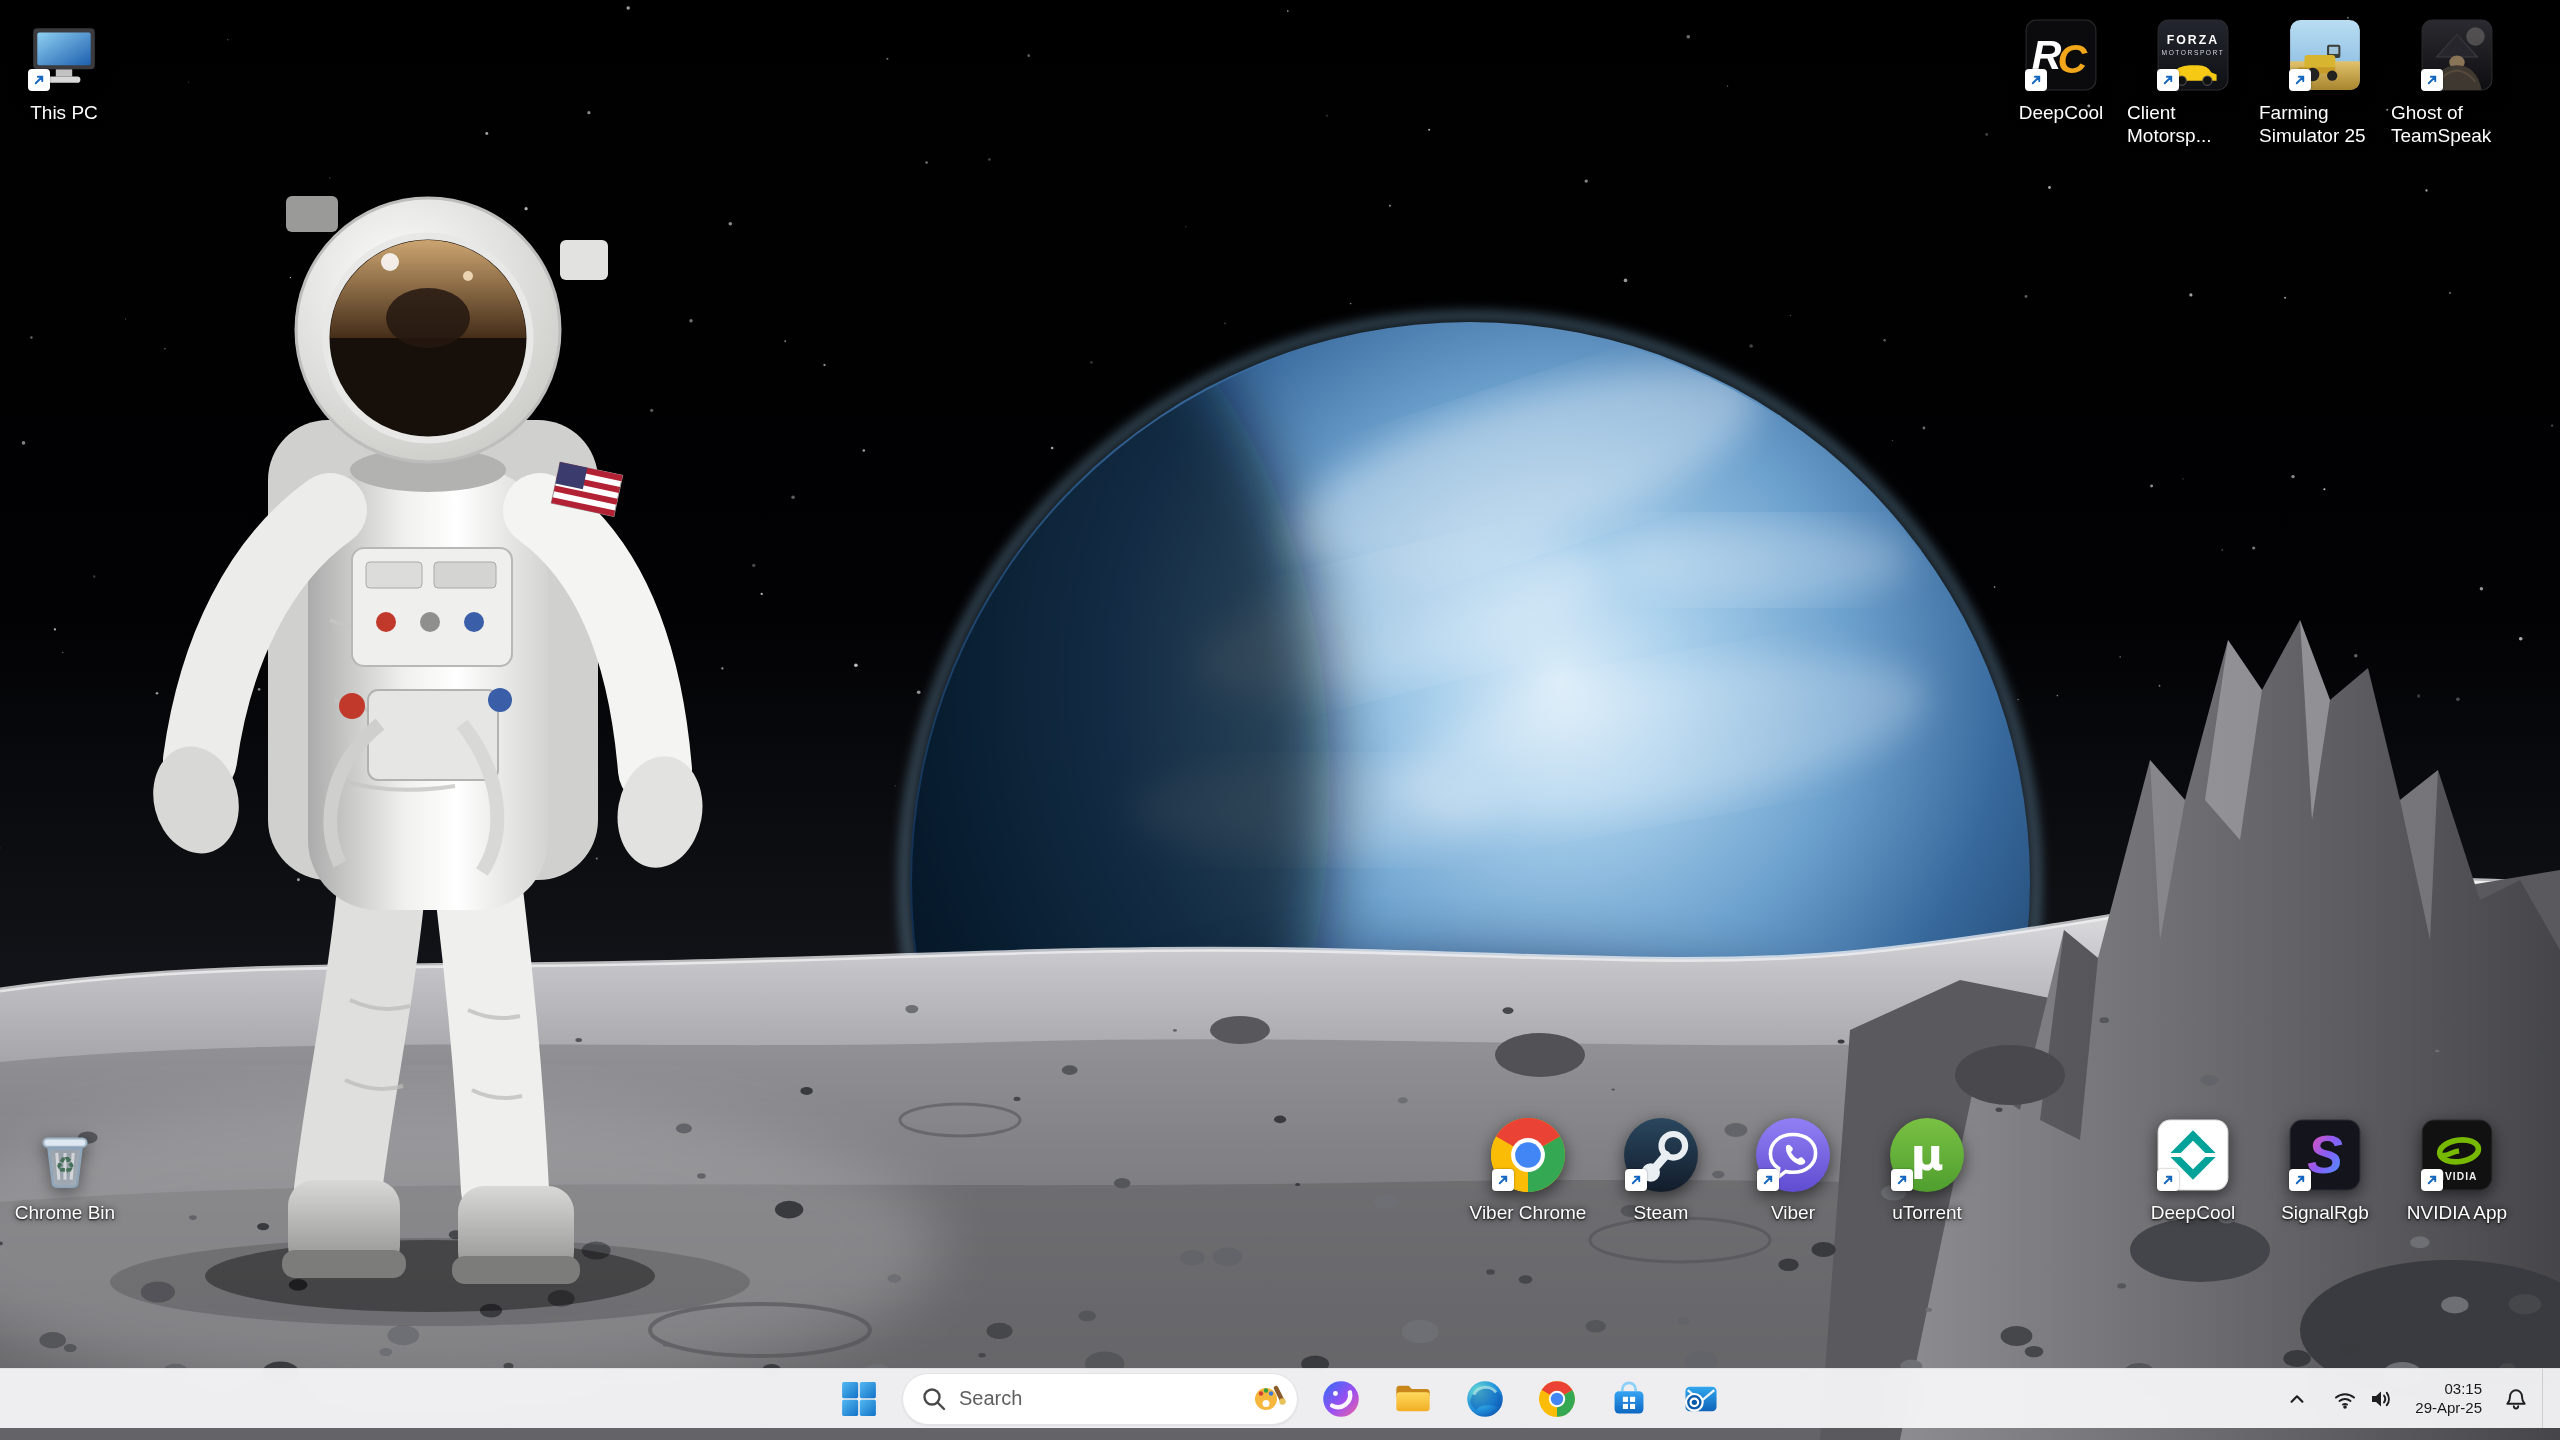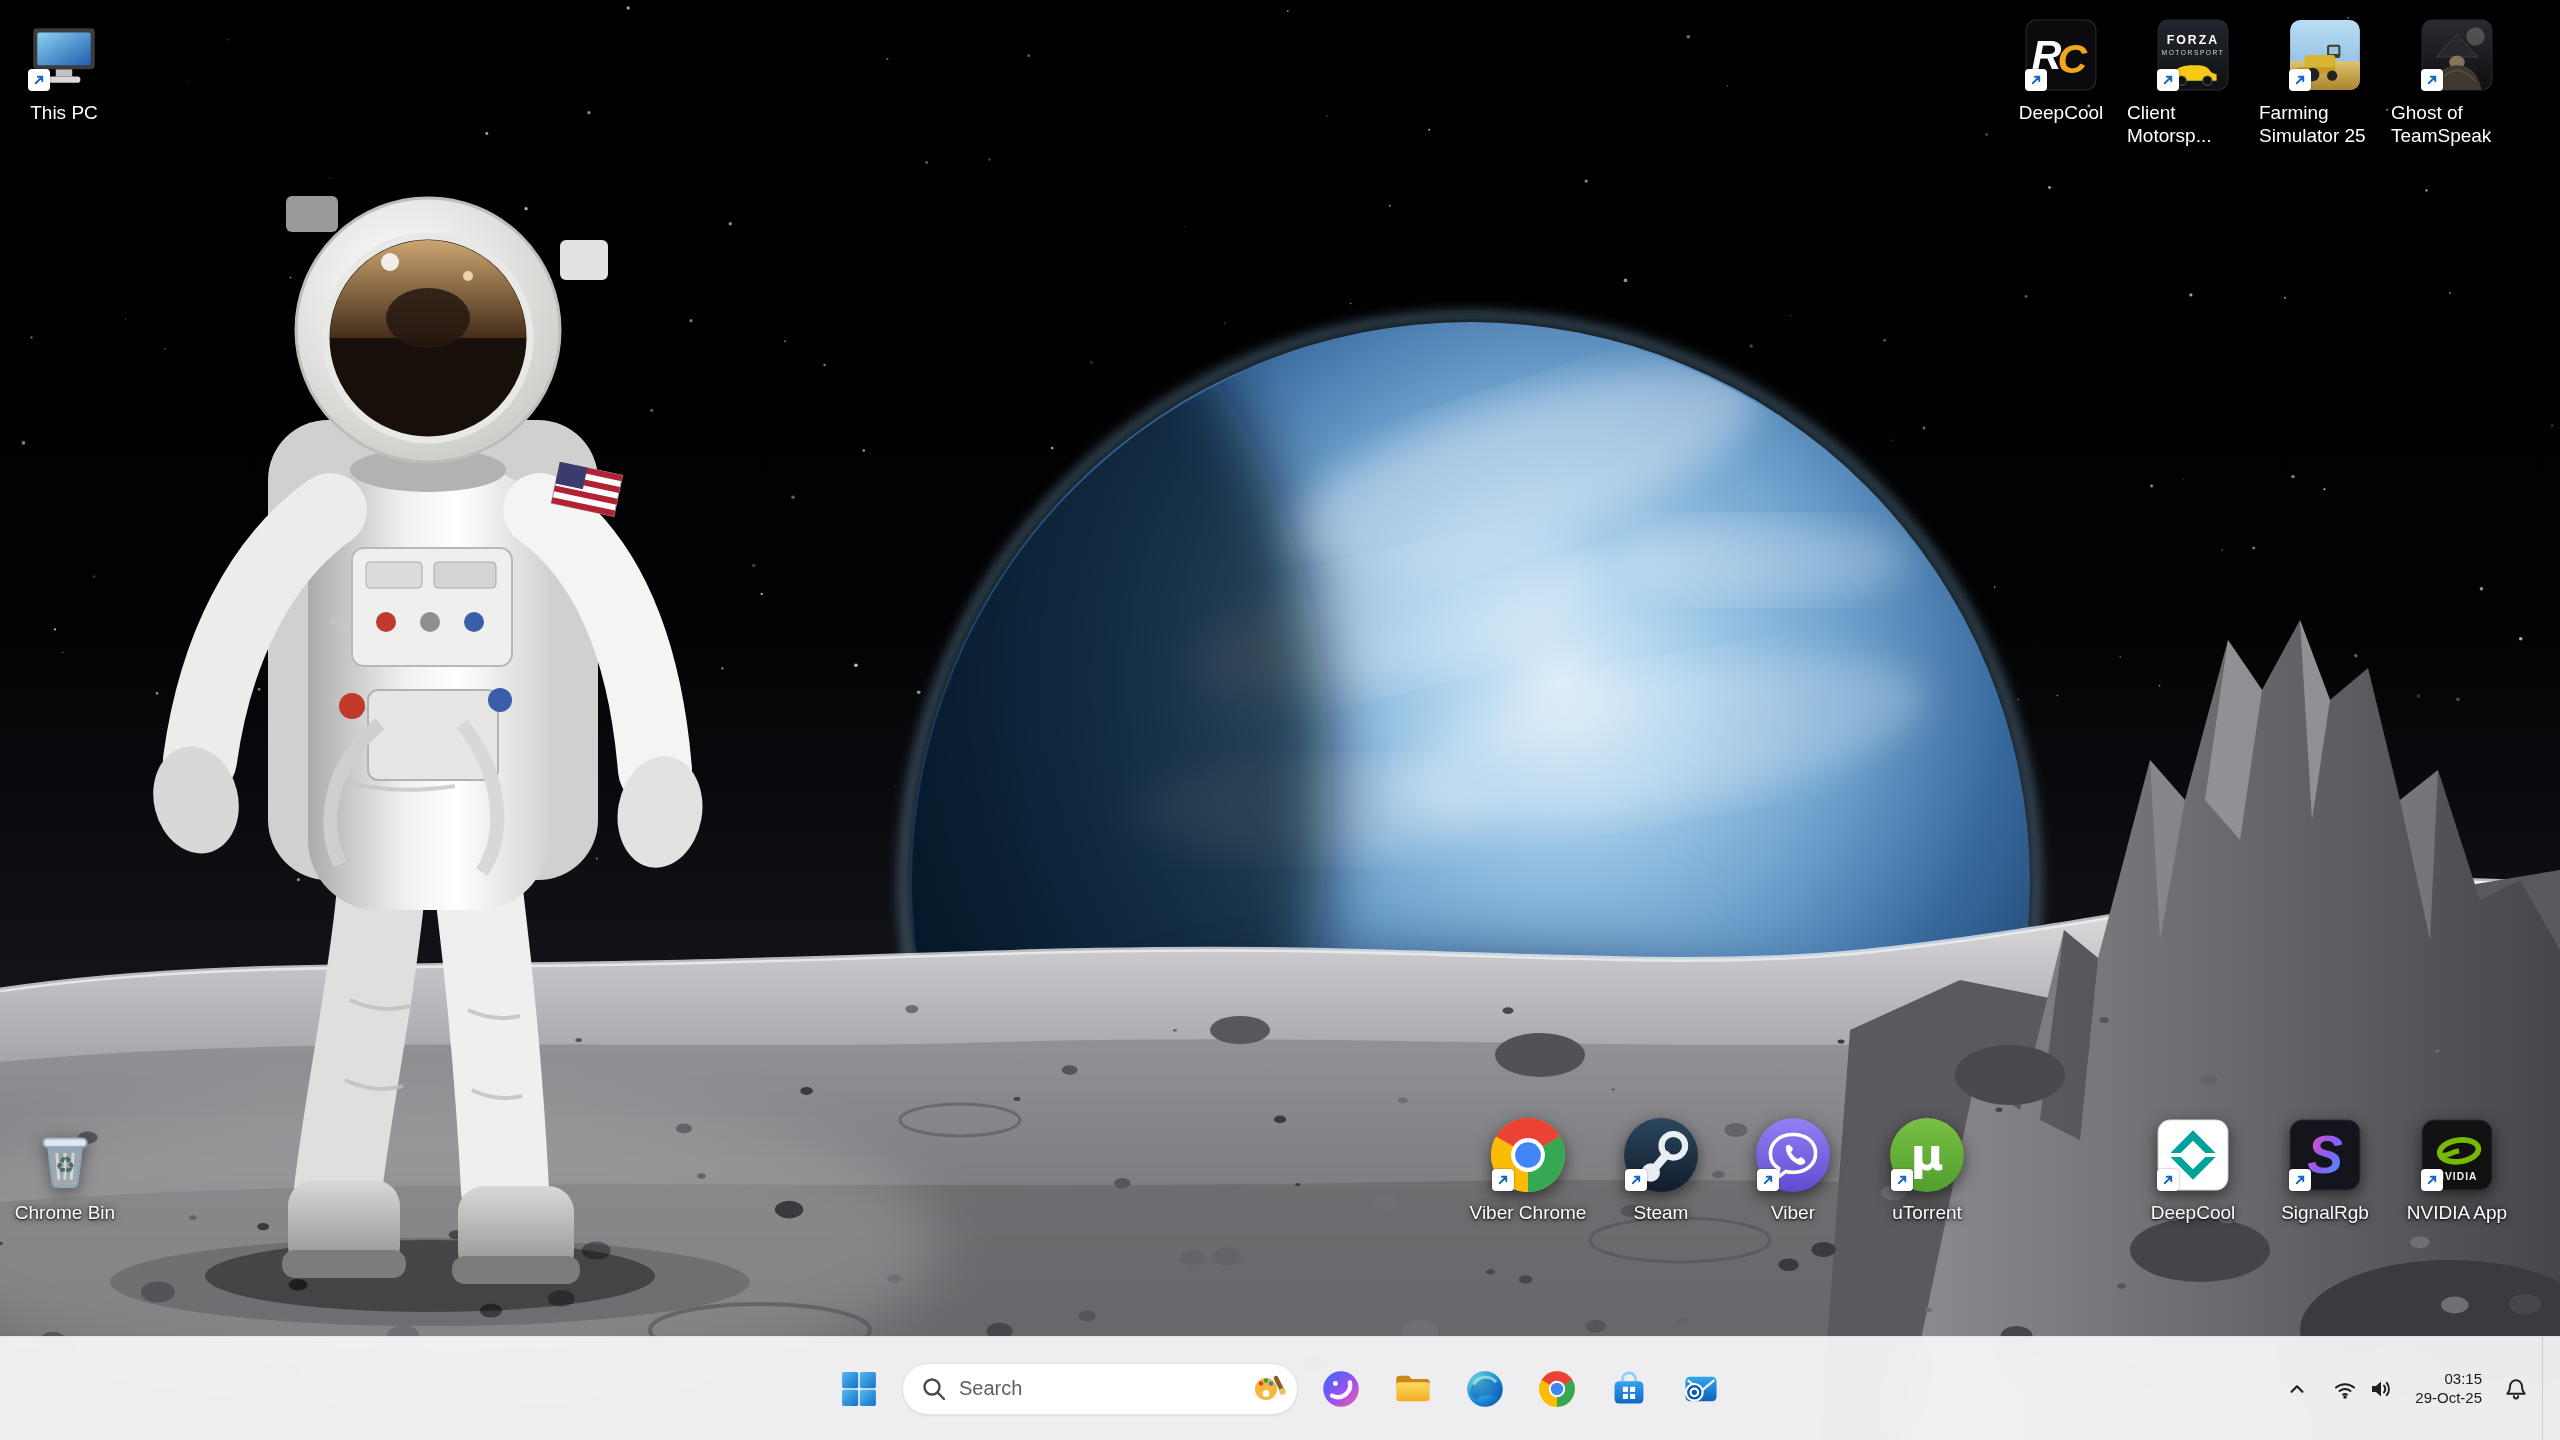--- a/index.html
+++ b/index.html
@@ -14,21 +14,21 @@
   .di-glyph{width:78px;height:78px;position:relative;
     filter:drop-shadow(0 5px 8px rgba(0,0,0,.55))}
   .di-glyph > svg{width:78px;height:78px;display:block}
   .sc-arrow{position:absolute;left:3px;bottom:3px;width:22px;height:22px;background:#fff;
     border-radius:4px;box-shadow:0 0 2px rgba(0,0,0,.45);display:flex;align-items:center;justify-content:center}
   .sc-arrow svg{width:14px;height:14px;display:block}
   .di-label{color:#fff;font-size:19px;line-height:1.22;text-align:left;max-width:132px;
     text-shadow:0 1px 2px rgba(0,0,0,.95),0 0 7px rgba(0,0,0,.8)}
 
   
-  .taskbar{position:absolute;left:0;right:0;bottom:0;height:104px;
+  .taskbar{position:absolute;left:0;right:0;bottom:12px;height:60px;
     background:rgba(246,247,249,.94);backdrop-filter:blur(24px);
     border-top:1px solid rgba(0,0,0,.05);z-index:10}
   .tb-center{position:absolute;left:50%;top:0;transform:translateX(-50%);
     display:flex;align-items:center;gap:14px;height:100%}
   .tb-btn{width:58px;height:58px;border:none;background:transparent;border-radius:8px;
     display:flex;align-items:center;justify-content:center;padding:0;cursor:pointer;flex:none}
   .tb-btn svg{width:40px;height:40px;display:block}
   .tb-btn svg.sm{width:38px;height:38px}
   .search-box{display:flex;align-items:center;height:52px;width:396px;background:#fff;
     border:1px solid #e1e2e5;border-radius:26px;padding:0 8px 0 18px;gap:12px;
@@ -825,21 +825,21 @@
           <circle cx="13" cy="21" r="1.8" fill="#1f1f1f"></circle>
         </svg>
         <svg viewBox="0 0 26 26">
           <polygon points="4,10 8,10 13,5.5 13,20.5 8,16 4,16" fill="#1f1f1f"></polygon>
           <path d="M16,9.5 a6,6 0 0 1 0,7" fill="none" stroke="#1f1f1f" stroke-width="2" stroke-linecap="round"></path>
           <path d="M18.8,6.8 a10.3,10.3 0 0 1 0,12.4" fill="none" stroke="#1f1f1f" stroke-width="2" stroke-linecap="round"></path>
         </svg>
       </button>
       <div class="tb-clock">
         <div>03:15</div>
-        <div>29-Oct-25</div>
+        <div>29-Apr-25</div>
       </div>
       <button class="tray-btn">
         <svg viewBox="0 0 24 24">
           <path d="M12,4 a5.5,5.5 0 0 1 5.5,5.5 c0,4.5 1.8,6 2.5,6.8 H4 c0.7,-0.8 2.5,-2.3 2.5,-6.8 A5.5,5.5 0 0 1 12,4 Z" fill="none" stroke="#1f1f1f" stroke-width="1.8" stroke-linejoin="round"></path>
           <path d="M10,18.7 a2,2 0 0 0 4,0" fill="none" stroke="#1f1f1f" stroke-width="1.8" stroke-linecap="round"></path>
         </svg>
       </button>
       <button class="show-desktop"></button>
     </div>
   </div>

